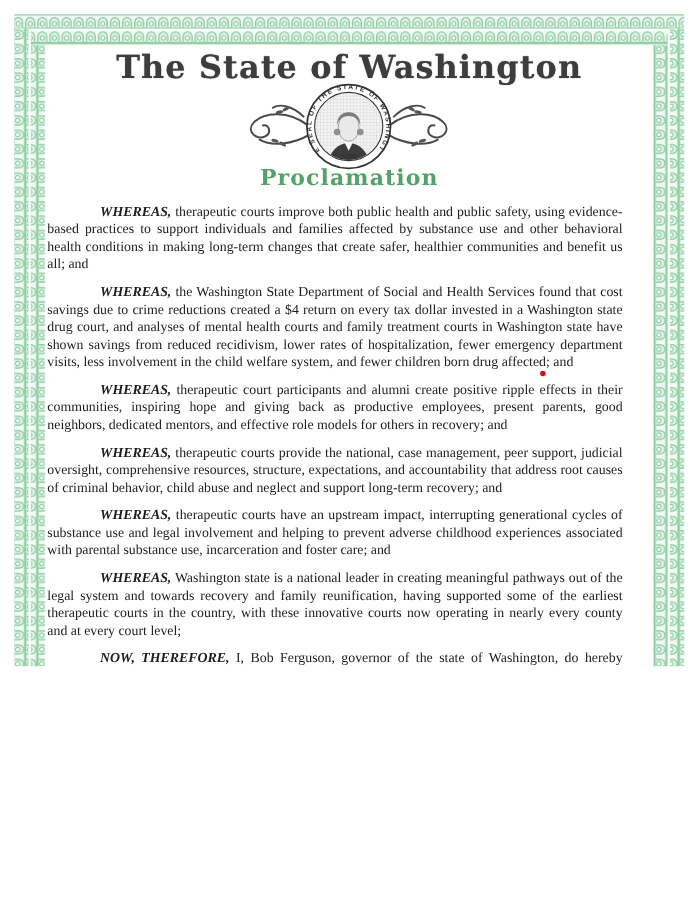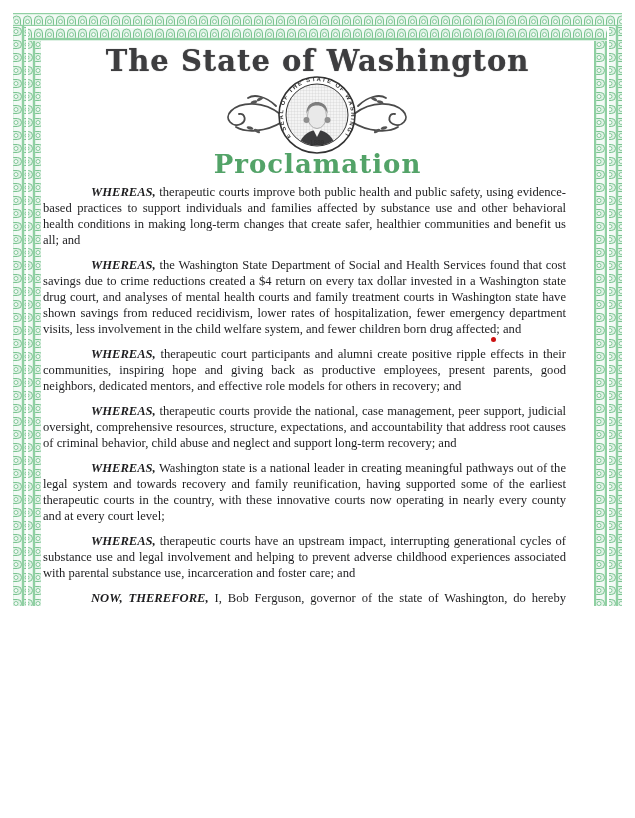--- a/index.html
+++ b/index.html
@@ -38,21 +38,21 @@
     z-index: 3;
   }
   .proclamation-heading {
     position: absolute;
     top: 149px;
     left: 0;
     width: 100%;
     text-align: center;
     font-family: "DejaVu Serif", serif;
     font-weight: 700;
-    font-size: 26px;
+    font-size: 20px;
     letter-spacing: 1px;
     color: #53a368;
     z-index: 3;
   }
   .content {
     position: absolute;
     left: 43px;
     top: 184px;
     width: 523px;
     z-index: 3;
@@ -197,22 +197,22 @@
     <text x="107" y="72.5" text-anchor="middle" font-family="Liberation Sans, sans-serif" font-size="6.5" font-weight="bold" fill="#333333">1889</text>
   </svg>
 
   <div class="proclamation-heading">Proclamation</div>
 
   <div class="content">
     <p><span class="lead">WHEREAS,</span><span> therapeutic courts improve both public health and public safety, using evidence-based practices to support individuals and families affected by substance use and other behavioral health conditions in making long-term changes that create safer, healthier communities and benefit us all; and</span></p>
     <p><span class="lead">WHEREAS,</span><span> the Washington State Department of Social and Health Services found that cost savings due to crime reductions created a $4 return on every tax dollar invested in a Washington state drug court, and analyses of mental health courts and family treatment courts in Washington state have shown savings from reduced recidivism, lower rates of hospitalization, fewer emergency department visits, less involvement in the child welfare system, and fewer children born drug affected; and</span></p>
     <p><span class="lead">WHEREAS,</span><span> therapeutic court participants and alumni create positive ripple effects in their communities, inspiring hope and giving back as productive employees, present parents, good neighbors, dedicated mentors, and effective role models for others in recovery; and</span></p>
     <p><span class="lead">WHEREAS,</span><span> therapeutic courts provide the national, case management, peer support, judicial oversight, comprehensive resources, structure, expectations, and accountability that address root causes of criminal behavior, child abuse and neglect and support long-term recovery; and</span></p>
+    <p><span class="lead">WHEREAS,</span><span> therapeutic courts have an upstream impact, interrupting generational cycles of substance use and legal involvement and helping to prevent adverse childhood experiences associated with parental substance use, incarceration and foster care; and</span></p>
     <p><span class="lead">WHEREAS,</span><span> Washington state is a national leader in creating meaningful pathways out of the legal system and towards recovery and family reunification, having supported some of the earliest therapeutic courts in the country, with these innovative courts now operating in nearly every county and at every court level;</span></p>
-    <p><span class="lead">WHEREAS,</span><span> therapeutic courts have an upstream impact, interrupting generational cycles of substance use and legal involvement and helping to prevent adverse childhood experiences associated with parental substance use, incarceration and foster care; and</span></p>
     <p><span class="lead">NOW, THEREFORE,</span><span> I, Bob Ferguson, governor of the state of Washington, do hereby proclaim May 2025 as</span></p>
     <p class="month-title">Therapeutic Court Month</p>
     <p class="closing-line">in Washington, and I urge all people in our state to join me in this special observance.</p>
   </div>
 
   <div class="red-dot"></div>
 
   <div class="signature-block">
     <p class="signed-line"><span>Signed this 28</span><span class="sup">th</span><span> day of March, 2025</span></p>
     <svg class="signature-svg" width="200" height="56" viewBox="0 0 200 56">

